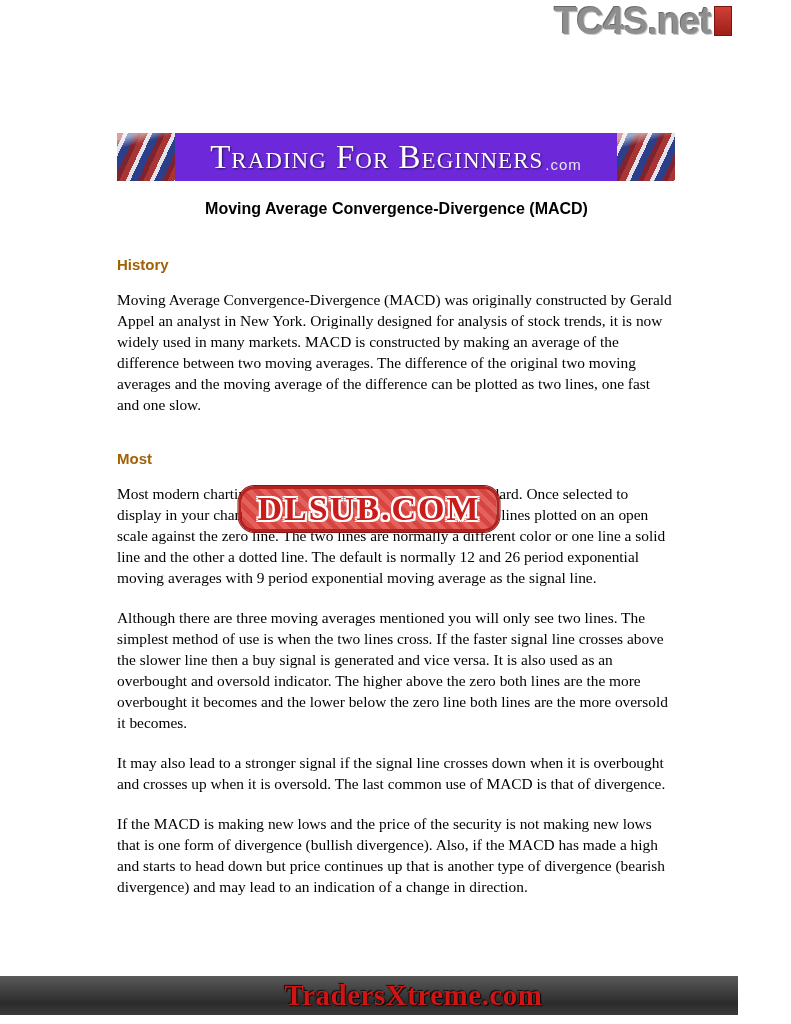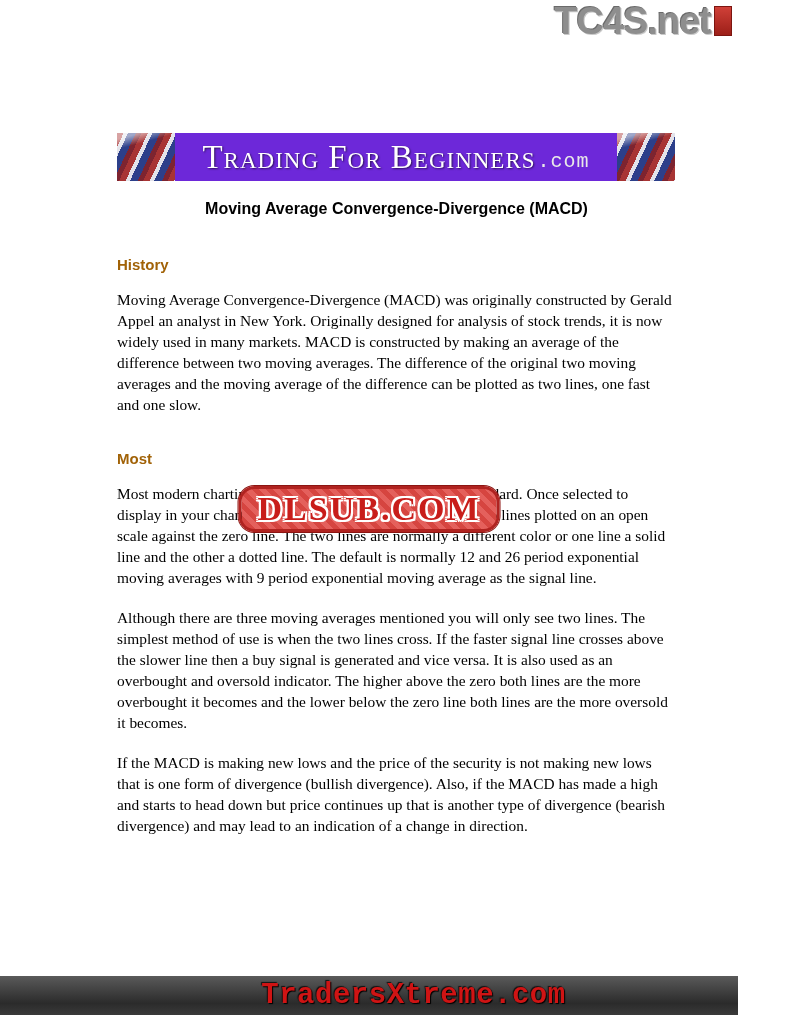--- a/index.html
+++ b/index.html
@@ -71,22 +71,22 @@
     font-family: "Liberation Serif", serif;
     font-variant: small-caps;
     font-weight: normal;
     font-size: 33px;
     color: #ffffff;
     letter-spacing: 1px;
     text-shadow: 1px 1px 2px rgba(0,0,0,0.6);
     line-height: 1;
   }
   .banner-suffix {
-    font-family: Liberation Mono, monospace;
-    font-size: 20px;
+    font-family: Liberation Sans, sans-serif;
+    font-size: 15px;
     color: #e8e8e8;
     align-self: flex-end;
     margin: 0 0 8px 2px;
     letter-spacing: 1px;
   }
 
   
   .content {
     position: absolute;
     top: 145px;
@@ -152,21 +152,21 @@
     top: 976px;
     left: 0;
     width: 791px;
     height: 39px;
     background: linear-gradient(180deg, #5a5a5a, #2b2b2b 70%, #3a3a3a);
     display: flex;
     align-items: center;
     justify-content: center;
   }
   .footer-link {
-    font-family: Liberation Mono, monospace;
+    font-family: Liberation Serif, serif;
     font-weight: bold;
     font-size: 29px;
     color: #cf1414;
     letter-spacing: 0.5px;
     text-shadow: 1px 1px 1px #000000, -1px -1px 1px #111111;
     cursor: pointer;
     line-height: 1;
     margin-left: 36px;
   }
 </style>
@@ -191,20 +191,21 @@
 
   <div class="content">
     <div class="article-title">Moving Average Convergence-Divergence (MACD)</div>
 
     <div class="section-heading">History</div>
     <p>Moving Average Convergence-Divergence (MACD) was originally constructed by Gerald Appel an analyst in New York. Originally designed for analysis of stock trends, it is now widely used in many markets. MACD is constructed by making an average of the difference between two moving averages. The difference of the original two moving averages and the moving average of the difference can be plotted as two lines, one fast and one slow.</p>
 
     <div class="section-heading uses">Most</div>
     <p>Most modern charting software now includes MACD as standard. Once selected to display in your charting software it normally shows up as two lines plotted on an open scale against the zero line. The two lines are normally a different color or one line a solid line and the other a dotted line. The default is normally 12 and 26 period exponential moving averages with 9 period exponential moving average as the signal line.</p>
     <p>Although there are three moving averages mentioned you will only see two lines. The simplest method of use is when the two lines cross. If the faster signal line crosses above the slower line then a buy signal is generated and vice versa. It is also used as an overbought and oversold indicator. The higher above the zero both lines are the more overbought it becomes and the lower below the zero line both lines are the more oversold it becomes.</p>
+    <p>It may also lead to a stronger signal if the signal line crosses down when it is overbought and crosses up when it is oversold. The last common use of MACD is that of divergence.</p>
     <p>If the MACD is making new lows and the price of the security is not making new lows that is one form of divergence (bullish divergence). Also, if the MACD has made a high and starts to head down but price continues up that is another type of divergence (bearish divergence) and may lead to an indication of a change in direction.</p>
   </div>
 
   <div class="watermark">
     <span class="watermark-text">DLSUB.COM</span>
   </div>
 
   <div class="footer">
     <span class="footer-link">TradersXtreme.com</span>
   </div>

